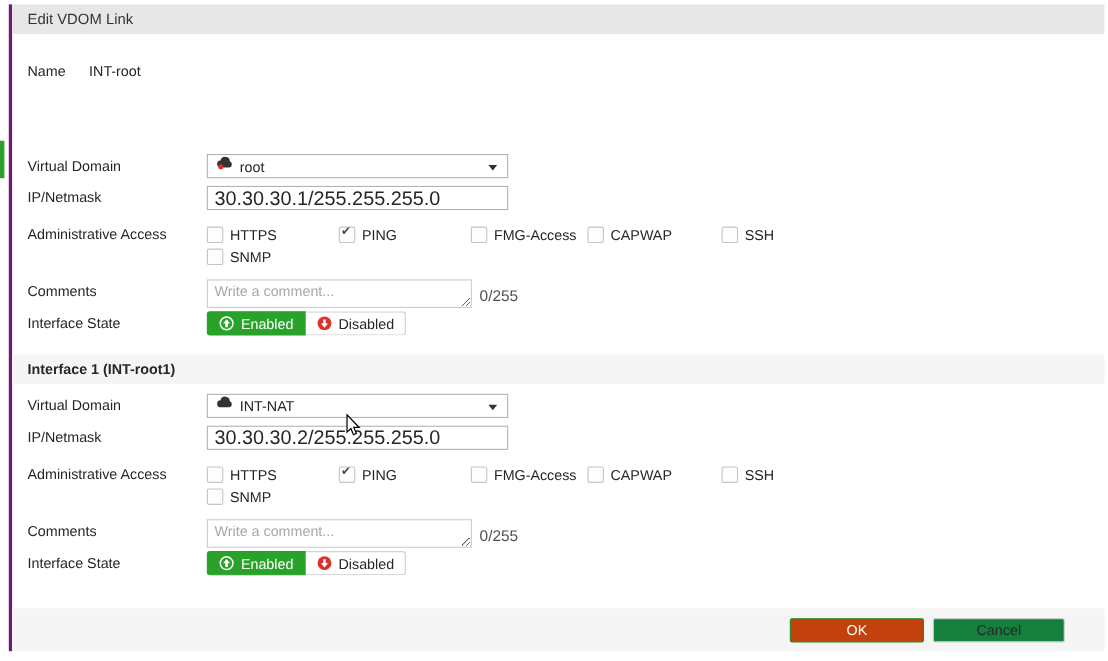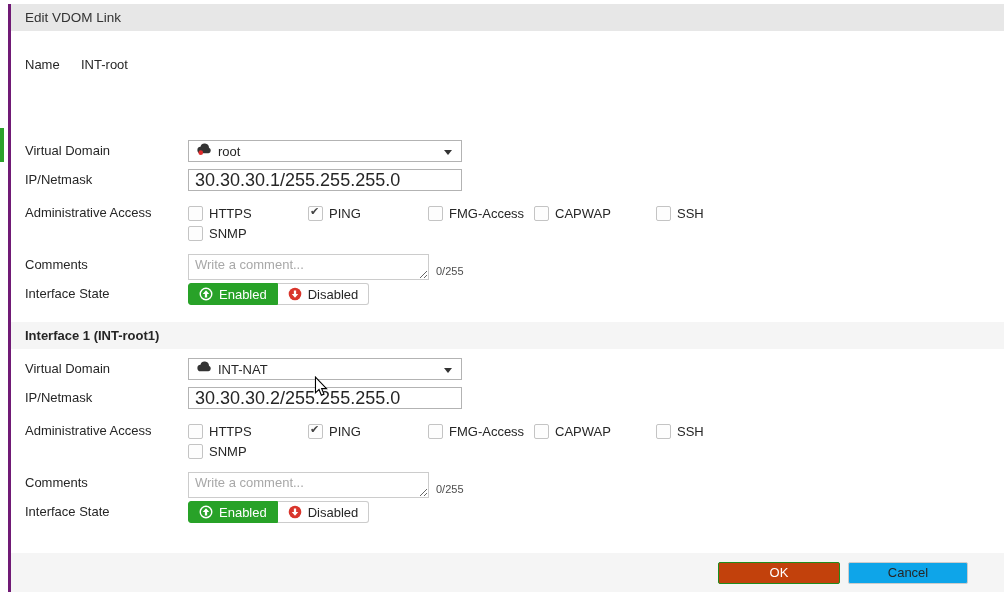--- a/index.html
+++ b/index.html
@@ -27,30 +27,30 @@
   .cb-area{display:flex;flex-direction:column;gap:5px;padding-top:4px;}
   .cb-row{display:flex;}
   .cb{display:flex;align-items:center;cursor:default;}
   .cb .box{width:13px;height:13px;border:1px solid #c4c4c4;border-radius:2px;background:#fdfdfd;flex:none;position:relative;}
   .box.on::after{content:"\2714";position:absolute;left:1px;top:-2px;font-size:11px;color:#444;line-height:13px;}
   .cb .cb-label{margin-left:6px;font-size:13px;}
   .w1{width:120px}.w2{width:120px}.w3{width:106px}.w4{width:122px}
   .comment-wrap{display:flex;align-items:flex-end;}
   textarea.comment{width:241px;height:26px;border:1px solid #ccc;resize:both;font-family:inherit;font-size:13px;padding:2px 6px;box-sizing:border-box;color:#262626;}
   textarea.comment::placeholder{color:#a8a8a8;}
-  .counter{font-size:11px;color:#4d4d4d;margin-left:7px;margin-bottom:3px;}
+  .counter{font-size:14px;color:#4d4d4d;margin-left:7px;margin-bottom:3px;}
   .seg{display:flex;height:22px;}
   .seg-btn{display:flex;align-items:center;font-size:13px;height:22px;box-sizing:border-box;padding:0 10px;gap:6px;cursor:default;background:#fff;border:1px solid #ccc;color:#262626;}
   .seg-first{border-radius:3px 0 0 3px;}
   .seg-last{border-radius:0 3px 3px 0;border-left:none;}
   .seg-btn.active{background:#28a228;border-color:#28a228;color:#fff;}
   .footer{position:absolute;top:549px;left:0;width:100%;height:39px;background:#f5f5f5;display:flex;justify-content:flex-end;align-items:center;padding-right:36px;box-sizing:border-box;gap:8px;}
   .btn{height:22px;font-size:13px;border-radius:2px;display:flex;align-items:center;justify-content:center;font-family:inherit;cursor:default;box-sizing:border-box;}
   .btn-ok{width:122px;background:#c2410c;color:#fff;border:1px solid #1f8c1f;}
-  .btn-cancel{width:120px;background:#0ea5e9;color:#262626;border:1px solid #ccc;}
+  .btn-cancel{width:120px;background:#15803d;color:#262626;border:1px solid #ccc;}
   .cursor{position:absolute;left:314px;top:376px;}
 </style>
 </head>
 <body>
 
 <div class="green-sliver"></div>
 
 <div class="dialog">
 
   <div class="titlebar">Edit VDOM Link</div>

